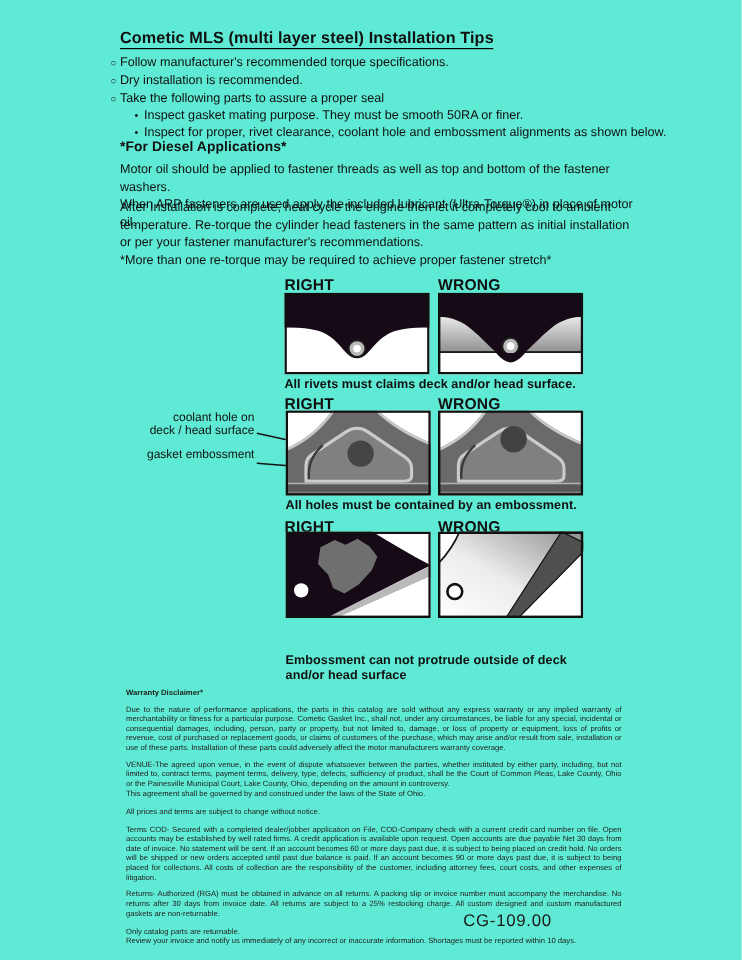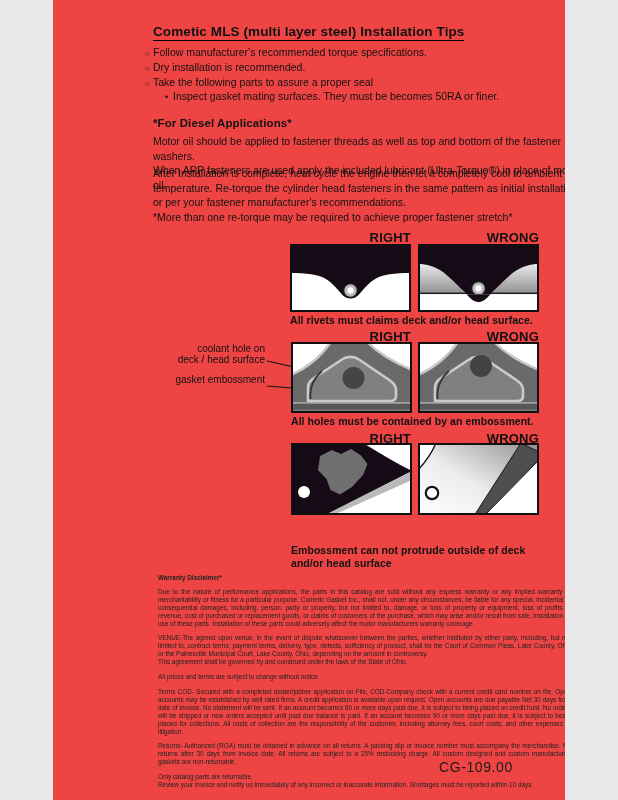--- a/index.html
+++ b/index.html
@@ -1,34 +1,34 @@
 <!DOCTYPE html>
 <html><head>
 <meta charset="utf-8">
 <style>
   html,body{margin:0;padding:0;background:#e8e8e8;}
   .page{
-    position:relative;width:512px;height:800px;background:#ef4444;
+    position:relative;width:618px;height:800px;background:#5eead4;
     font-family:"Liberation Sans", sans-serif;color:#111;overflow:hidden;
     margin:0 auto;
   }
   .abs{position:absolute;}
   .pre{white-space:pre-line;}
   
   .title{left:100px;top:24px;font-size:13.5px;font-weight:bold;
          border-bottom:1.6px solid #000;padding-bottom:1px;letter-spacing:.1px;}
   
   .bullet{font-size:10.5px;line-height:12px;}
   .bullet .glyph{display:inline-block;width:8px;font-size:8px;vertical-align:.5px;}
   .sub .glyph{font-size:9px;}
   
   .h2{left:100px;top:117px;font-size:11.5px;font-weight:bold;letter-spacing:.1px;}
   .para{left:100px;width:440px;font-size:10.5px;line-height:14.6px;}
   
-  .hdr{width:121px;text-align:right;font-weight:bold;font-size:13px;letter-spacing:.2px;}
+  .hdr{width:121px;text-align:left;font-weight:bold;font-size:13px;letter-spacing:.2px;}
   .cap{font-weight:bold;font-size:10.5px;letter-spacing:.05px;line-height:12.5px;}
   
   .anno{font-size:10px;line-height:11px;text-align:right;width:120px;}
   
   .legal{left:105px;top:574px;width:413px;font-size:6.4px;line-height:7.9px;color:#222;}
   .legal p{margin:0 0 7px 0;text-align:justify;}
   .legal .lh{font-weight:bold;margin-bottom:6px;text-align:left;}
   .legal .nj{text-align:left;}
   .footer-code{left:386px;top:759px;font-size:14px;letter-spacing:.6px;color:#1a1a1a;}
   svg{display:block;}
@@ -43,21 +43,24 @@
   <div class="abs bullet" style="left:92px;top:46px;">
     <span class="glyph">○</span><span>Follow manufacturer's recommended torque specifications.</span>
   </div>
   <div class="abs bullet" style="left:92px;top:61px;">
     <span class="glyph">○</span><span>Dry installation is recommended.</span>
   </div>
   <div class="abs bullet" style="left:92px;top:76px;">
     <span class="glyph">○</span><span>Take the following parts to assure a proper seal</span>
   </div>
   <div class="abs bullet sub" style="left:112px;top:90px;">
-    <span class="glyph">•</span><span>Inspect gasket mating surfaces.  They must be becomes 50RA or finer.</span>
+    <span class="glyph">•</span><span>Inspect gasket mating purpose.  They must be smooth 50RA or finer.</span>
+  </div>
+  <div class="abs bullet sub" style="left:112px;top:104px;">
+    <span class="glyph">•</span><span>Inspect for proper, rivet clearance, coolant hole and embossment alignments as shown below.</span>
   </div>
 
   <div class="abs h2">*For Diesel Applications*</div>
   <div class="abs para pre" style="top:134px;">Motor oil should be applied to fastener threads as well as top and bottom of the fastener washers.
 When ARP fasteners are used apply the included lubricant (Ultra-Torque®) in place of motor oil.</div>
   <div class="abs para pre" style="top:166px;">After Installation is complete, heat cycle the engine then let it completely cool to ambient
 temperature. Re-torque the cylinder head fasteners in the same pattern as initial installation
 or per your fastener manufacturer's recommendations.</div>
   <div class="abs para" style="top:210px;">*More than one re-torque may be required to achieve proper fastener stretch*</div>
 

